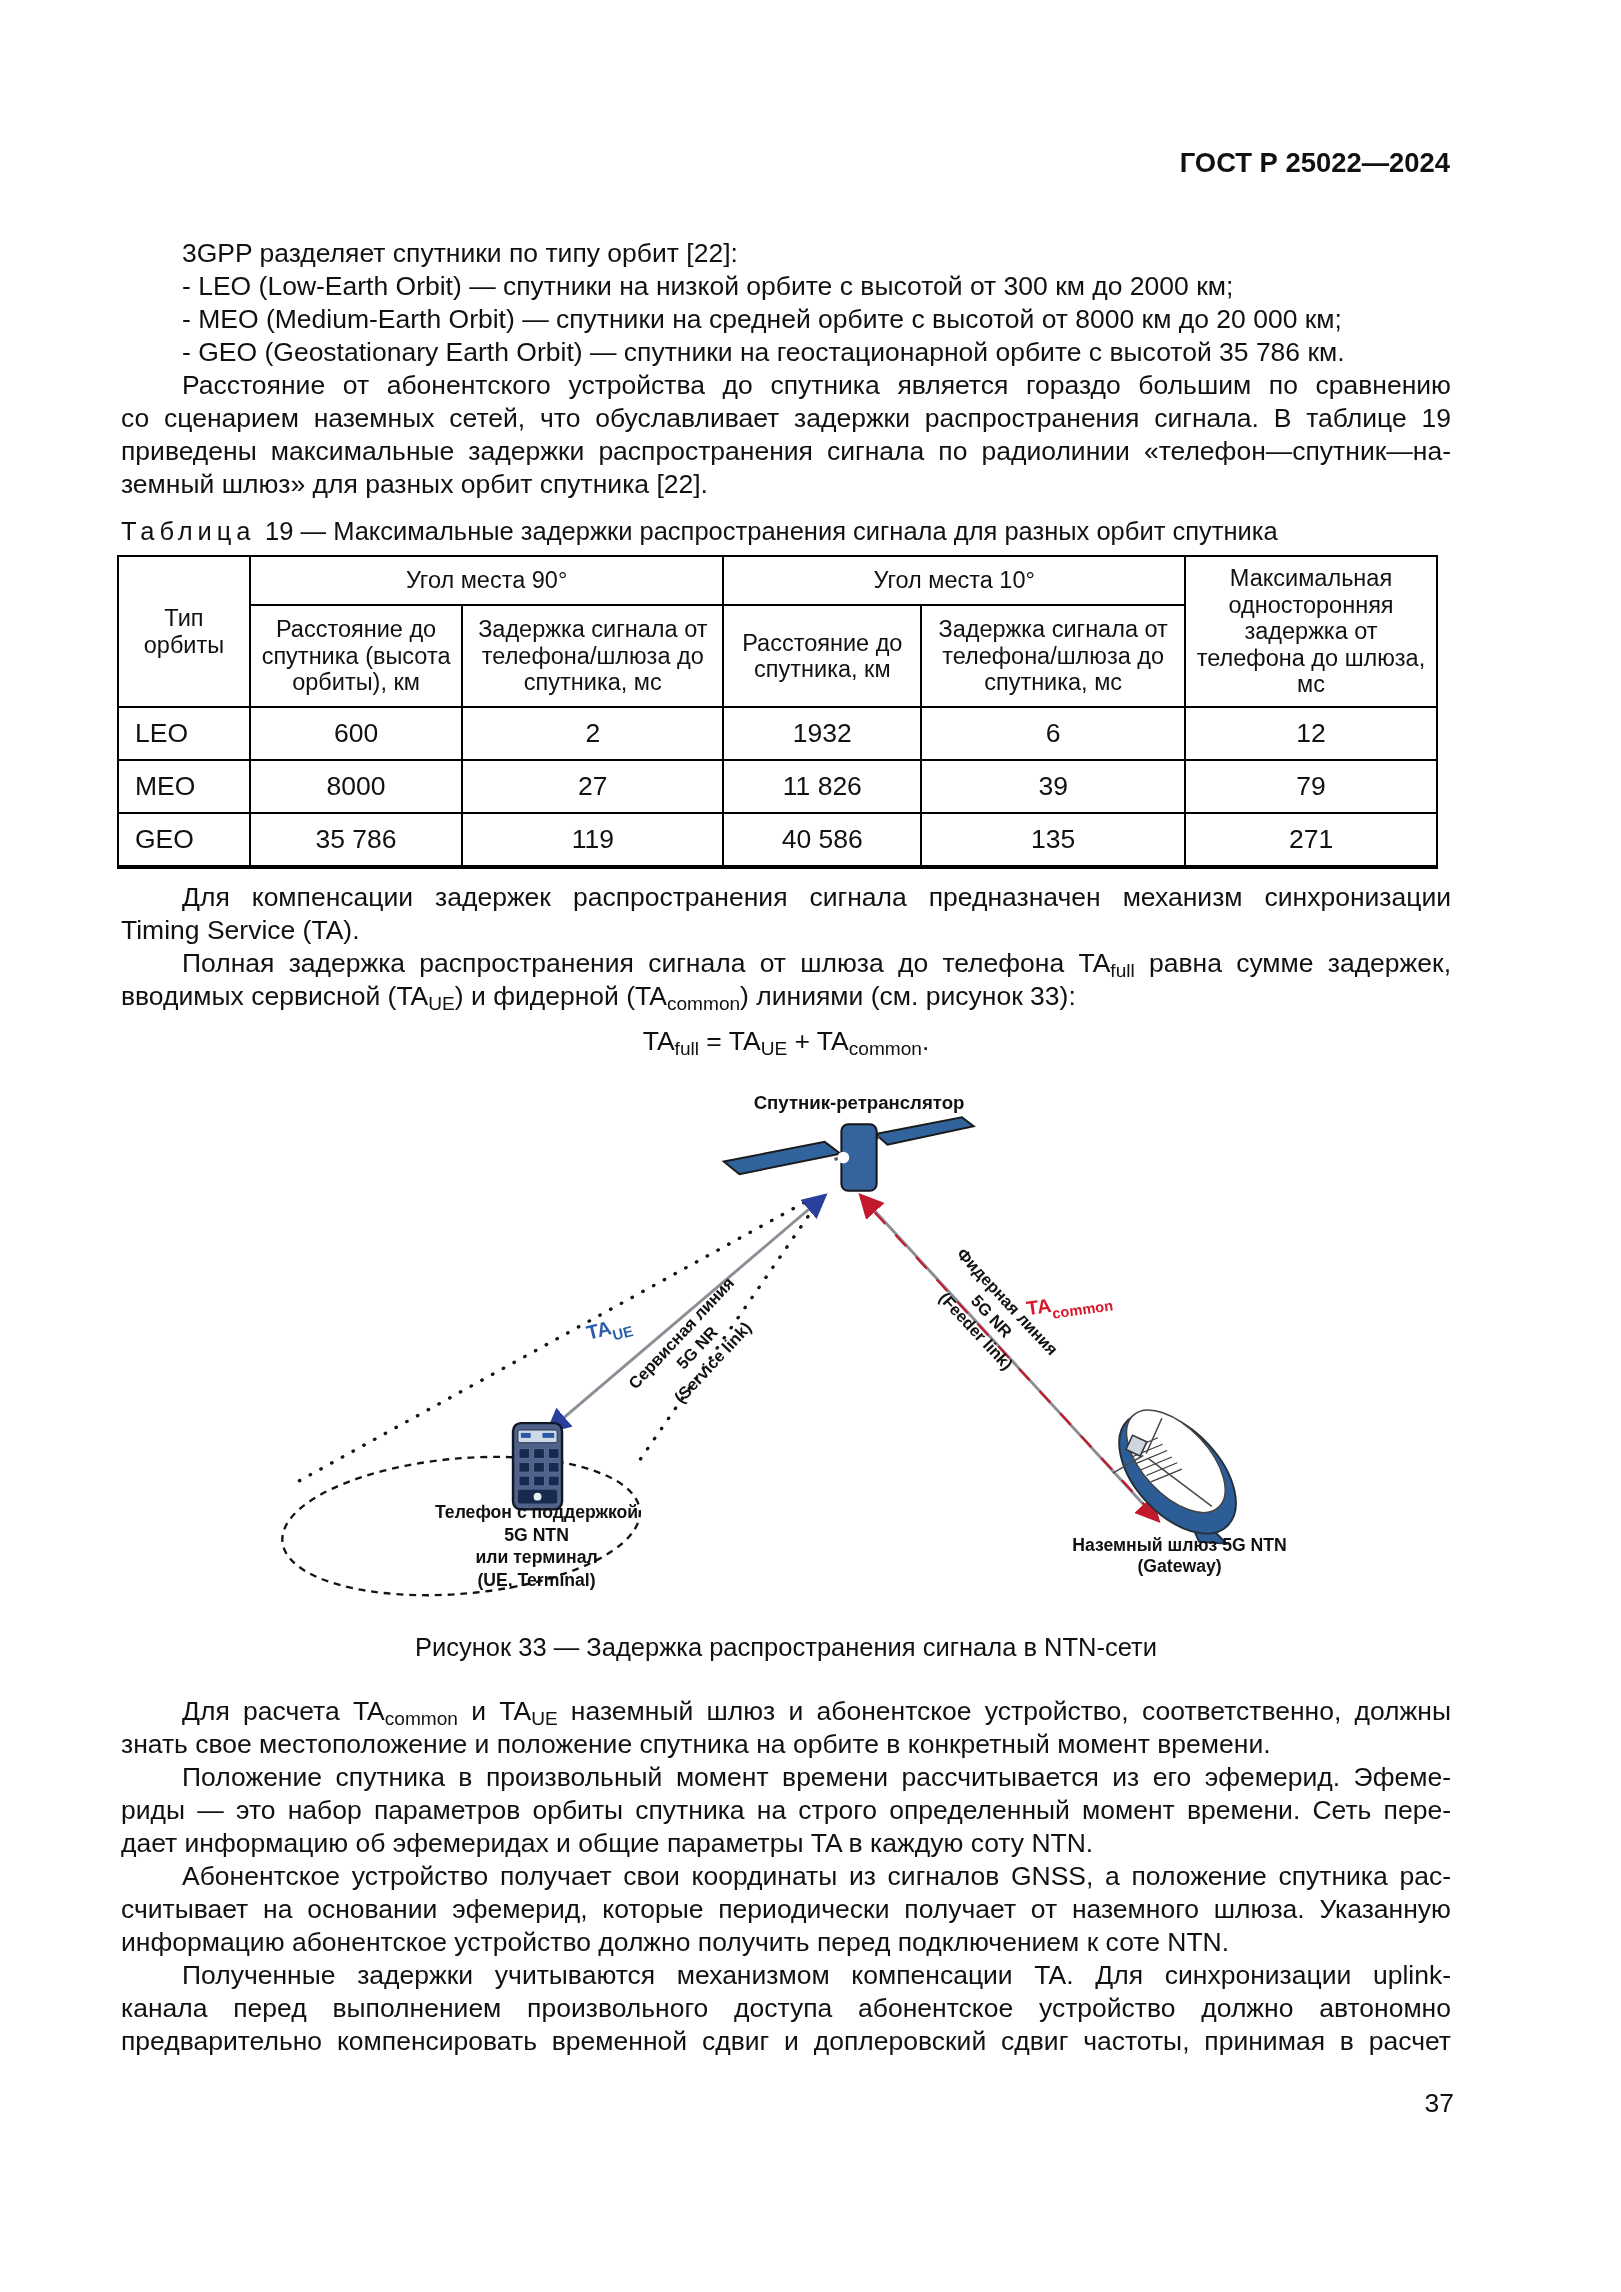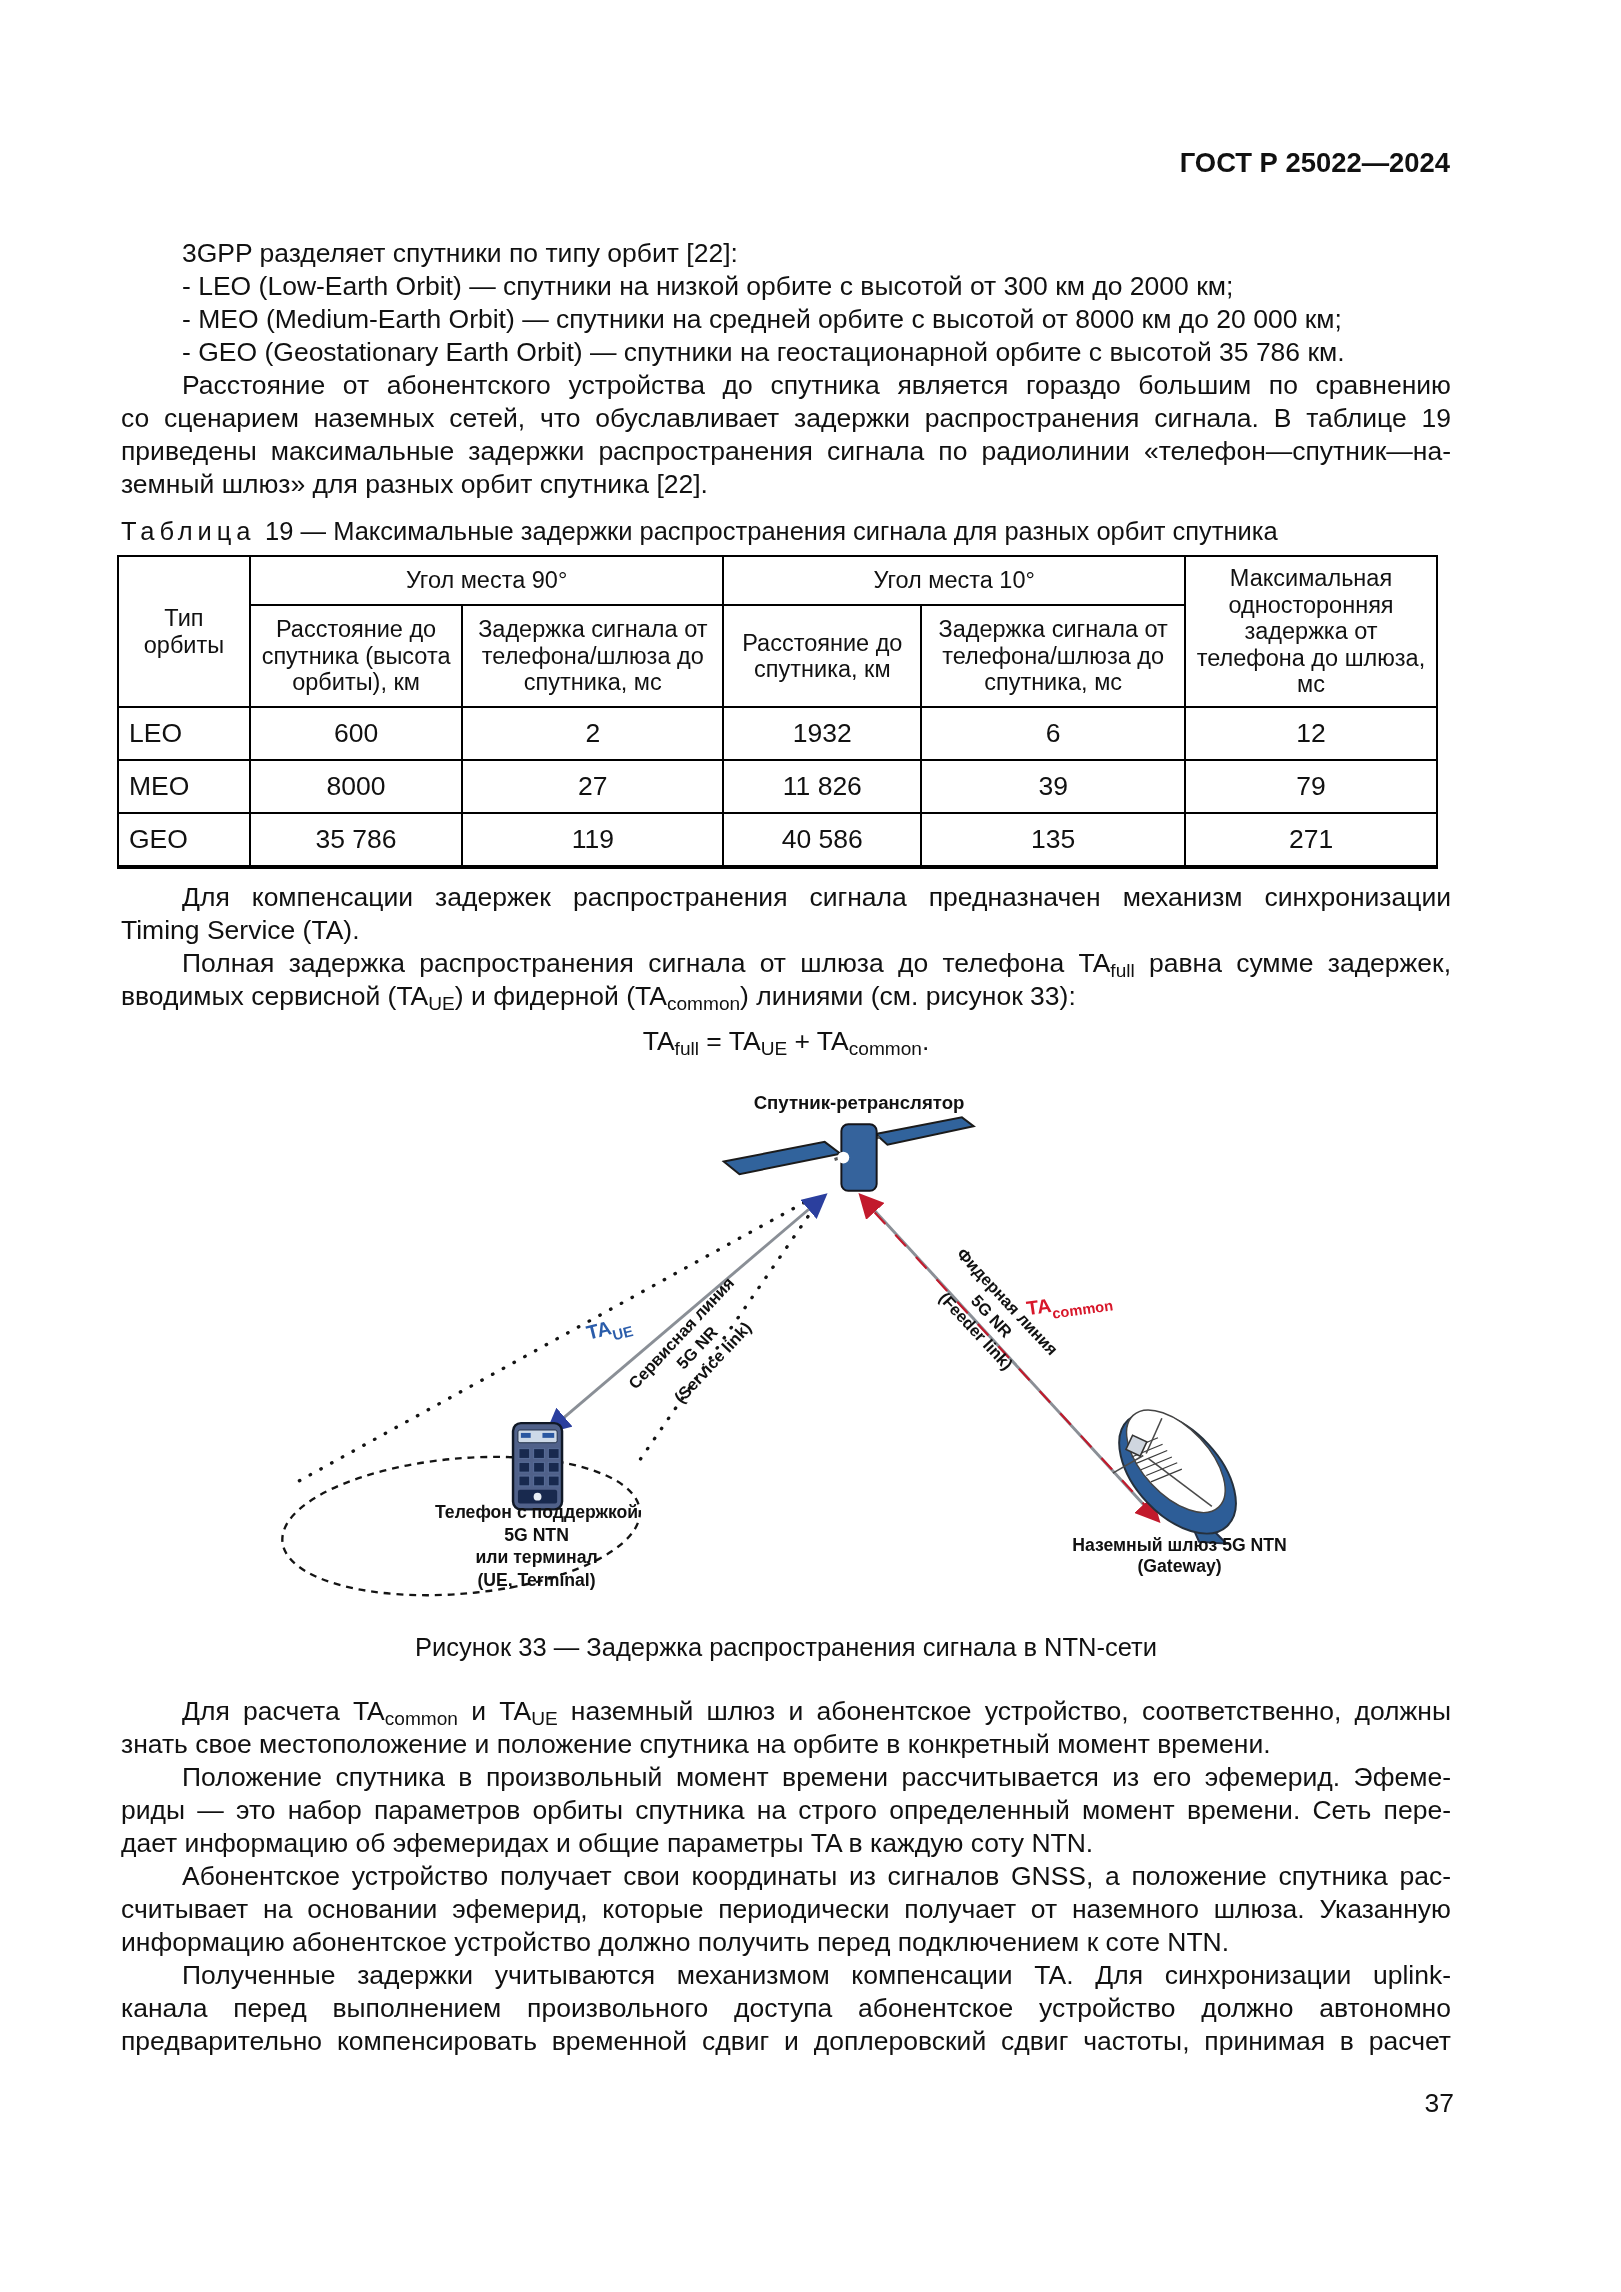--- a/index.html
+++ b/index.html
@@ -14,21 +14,21 @@
   sub{font-size:0.72em;vertical-align:-0.28em;line-height:0;}
   .tbl-title{position:absolute;left:121px;top:517px;width:1330px;font-size:25.5px;}
   .spaced{letter-spacing:4.9px;margin-right:9.8px;}
   table.gtable{position:absolute;left:117px;top:555px;width:1321px;border-collapse:collapse;
         table-layout:fixed;border:2.9px solid #000;}
   table.gtable td{border:2px solid #000;text-align:center;vertical-align:middle;
         font-size:23.5px;line-height:26.5px;padding:2px 5.9px;}
   table.gtable tr.hrow1 td{height:43px;margin-left:47px;}
   table.gtable tr.hrow2 td{height:96px;}
   table.gtable tr.drow td{height:47px;font-size:26.5px;}
-  table.gtable tr.drow td.first{text-align:left;padding-left:10px;}
+  table.gtable tr.drow td.first{text-align:left;padding-left:16px;}
   table.gtable tr.drow1 td{border-top:2.9px solid #000;}
   table.gtable tr.drow3 td{border-bottom:4.9px solid #000;}
   .ta-block{top:881px;}
   .intro{top:227px;margin-top:10px;}
   .formula{position:absolute;left:121px;top:1025px;width:1330px;}
   .figure-wrap{position:absolute;left:121px;top:1083px;width:1330px;height:546px;}
   .caption{position:absolute;left:121px;top:1633px;width:1330px;text-align:center;font-size:25.5px;}
   .body2{top:1695px;}
   .pagenum{position:absolute;top:2088px;right:167px;font-size:26.5px;}
   svg{font-family:"Liberation Sans",sans-serif;}

